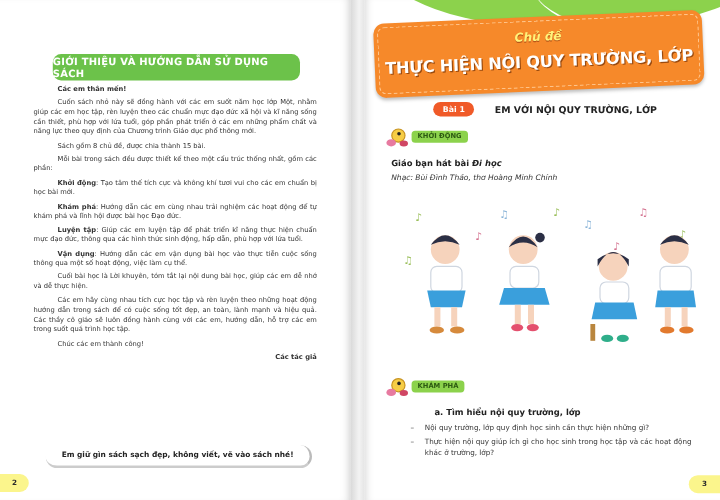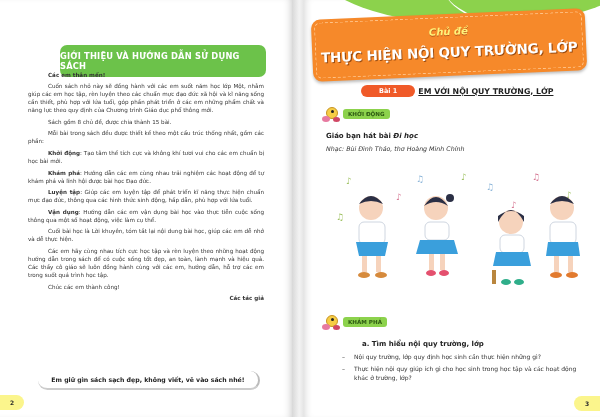--- a/index.html
+++ b/index.html
@@ -6,23 +6,23 @@
   html, body { width:600px; height:417px; overflow:hidden; background:#e9e9e9; }
   body { position:relative; font-family:"DejaVu Sans", sans-serif; color:#2a2a2a; }
 
   .page { position:absolute; top:0; height:417px; background:#fff; overflow:hidden; }
   .page-left { left:0; width:292px; box-shadow: inset -6px 0 8px -6px rgba(0,0,0,0.25); }
   .gutter { position:absolute; left:292px; top:0; width:12px; height:417px;
             background:linear-gradient(to right,#d8d8d8,#f3f3f3 60%,#e4e4e4); }
   .page-right { left:304px; width:296px; box-shadow: inset 6px 0 8px -6px rgba(0,0,0,0.2); }
 
   
-  .intro-banner { position:absolute; left:44px; top:45px; width:206px; height:32px;
+  .intro-banner { position:absolute; left:44px; top:45px; width:206px; height:22px;
     background:#6cc24a; border-radius:7px; color:#fff; font-size:8.3px; font-weight:bold;
-    display:flex; align-items:center; justify-content:center; letter-spacing:0.2px;margin-left:16px; }
+    display:flex; align-items:center; justify-content:center; letter-spacing:0.2px; }
   .left-body { position:absolute; left:28px; top:71px; width:236px; font-size:5.6px; line-height:8.1px; color:#333; text-align:justify; }
   .left-body p { margin-bottom:3.4px; text-indent:20px; }
   .left-body p.greet { font-weight:bold; margin-left:20px; text-indent:0; margin-bottom:3px; }
   .left-body b { font-weight:bold; }
   .left-body p.sign { text-align:right; font-weight:bold; text-indent:0; }
   .reminder { position:absolute; left:38px; top:371px; width:222px; height:19px;
     border-radius:10px; border-right:2px solid #bbb; border-bottom:2px solid #ccc;
     background:#fff; font-size:6.2px; font-weight:bold; color:#222;
     display:flex; align-items:center; justify-content:center; }
   .pg-tab-left { position:absolute; left:0; top:395px; width:24px; height:15px; background:#fbf58c;
@@ -34,23 +34,23 @@
   .green-arc2 { position:absolute; left:140px; top:-60px; width:260px; height:95px; border-radius:50%;
     border:3px solid #fff; border-top:none; border-left:none; }
   .chapter-banner { position:absolute; left:8px; top:14px; width:274px; height:62px; background:#f6892a;
     border-radius:9px; transform:rotate(-2.5deg); box-shadow:0 2px 3px rgba(0,0,0,0.25);
     outline:1px dashed #ffc48a; outline-offset:-4px; text-align:center; }
   .chapter-pre { position:absolute; top:12px; left:0; right:0; font-size:10px; font-weight:bold; font-style:italic;
     color:#fff37a; text-shadow:0 1px 0 #b8561a; }
   .chapter-title { position:absolute; top:30px; left:0; right:0; font-size:13.5px; font-weight:bold; color:#fff;
     text-shadow:1px 1px 0 #9a4b10; letter-spacing:-0.2px; }
   .lesson-line { position:absolute; left:57px; top:85px; display:flex; align-items:center; }
-  .lesson-pill { background:#f05a28; color:#fff; font-size:6.5px; font-weight:bold; padding:2px 18px;
-    border-radius:8px; margin-right:3px; }
-  .lesson-title { font-size:7.8px; font-weight:bold; color:#222;text-decoration:underline; }
+  .lesson-pill { background:#f05a28; color:#fff; font-size:6.5px; font-weight:bold; padding:2px 8px;
+    border-radius:8px; margin-right:17px; }
+  .lesson-title { font-size:7.8px; font-weight:bold; color:#222; }
 
   .section-tag { position:absolute; display:flex; align-items:center; }
   .bird { width:20px; height:18px; position:relative; }
   .bird .body { position:absolute; left:4px; top:2px; width:12px; height:12px; border-radius:50%; background:#f6cd45; border:1px solid #c89423; }
   .bird .eye { position:absolute; left:9px; top:5px; width:3px; height:3px; border-radius:50%; background:#222; }
   .bird .flower { position:absolute; left:0; top:11px; width:8px; height:6px; border-radius:50%; background:#e77aa0; }
   .bird .flower2 { position:absolute; left:11px; top:12px; width:7px; height:5px; border-radius:50%; background:#d04664; }
   .tag-label { background:#8cd24c; color:#2d5a12; font-size:5.6px; font-weight:bold; padding:2px 5px;
     border-radius:3px; margin-left:1px; }
 

